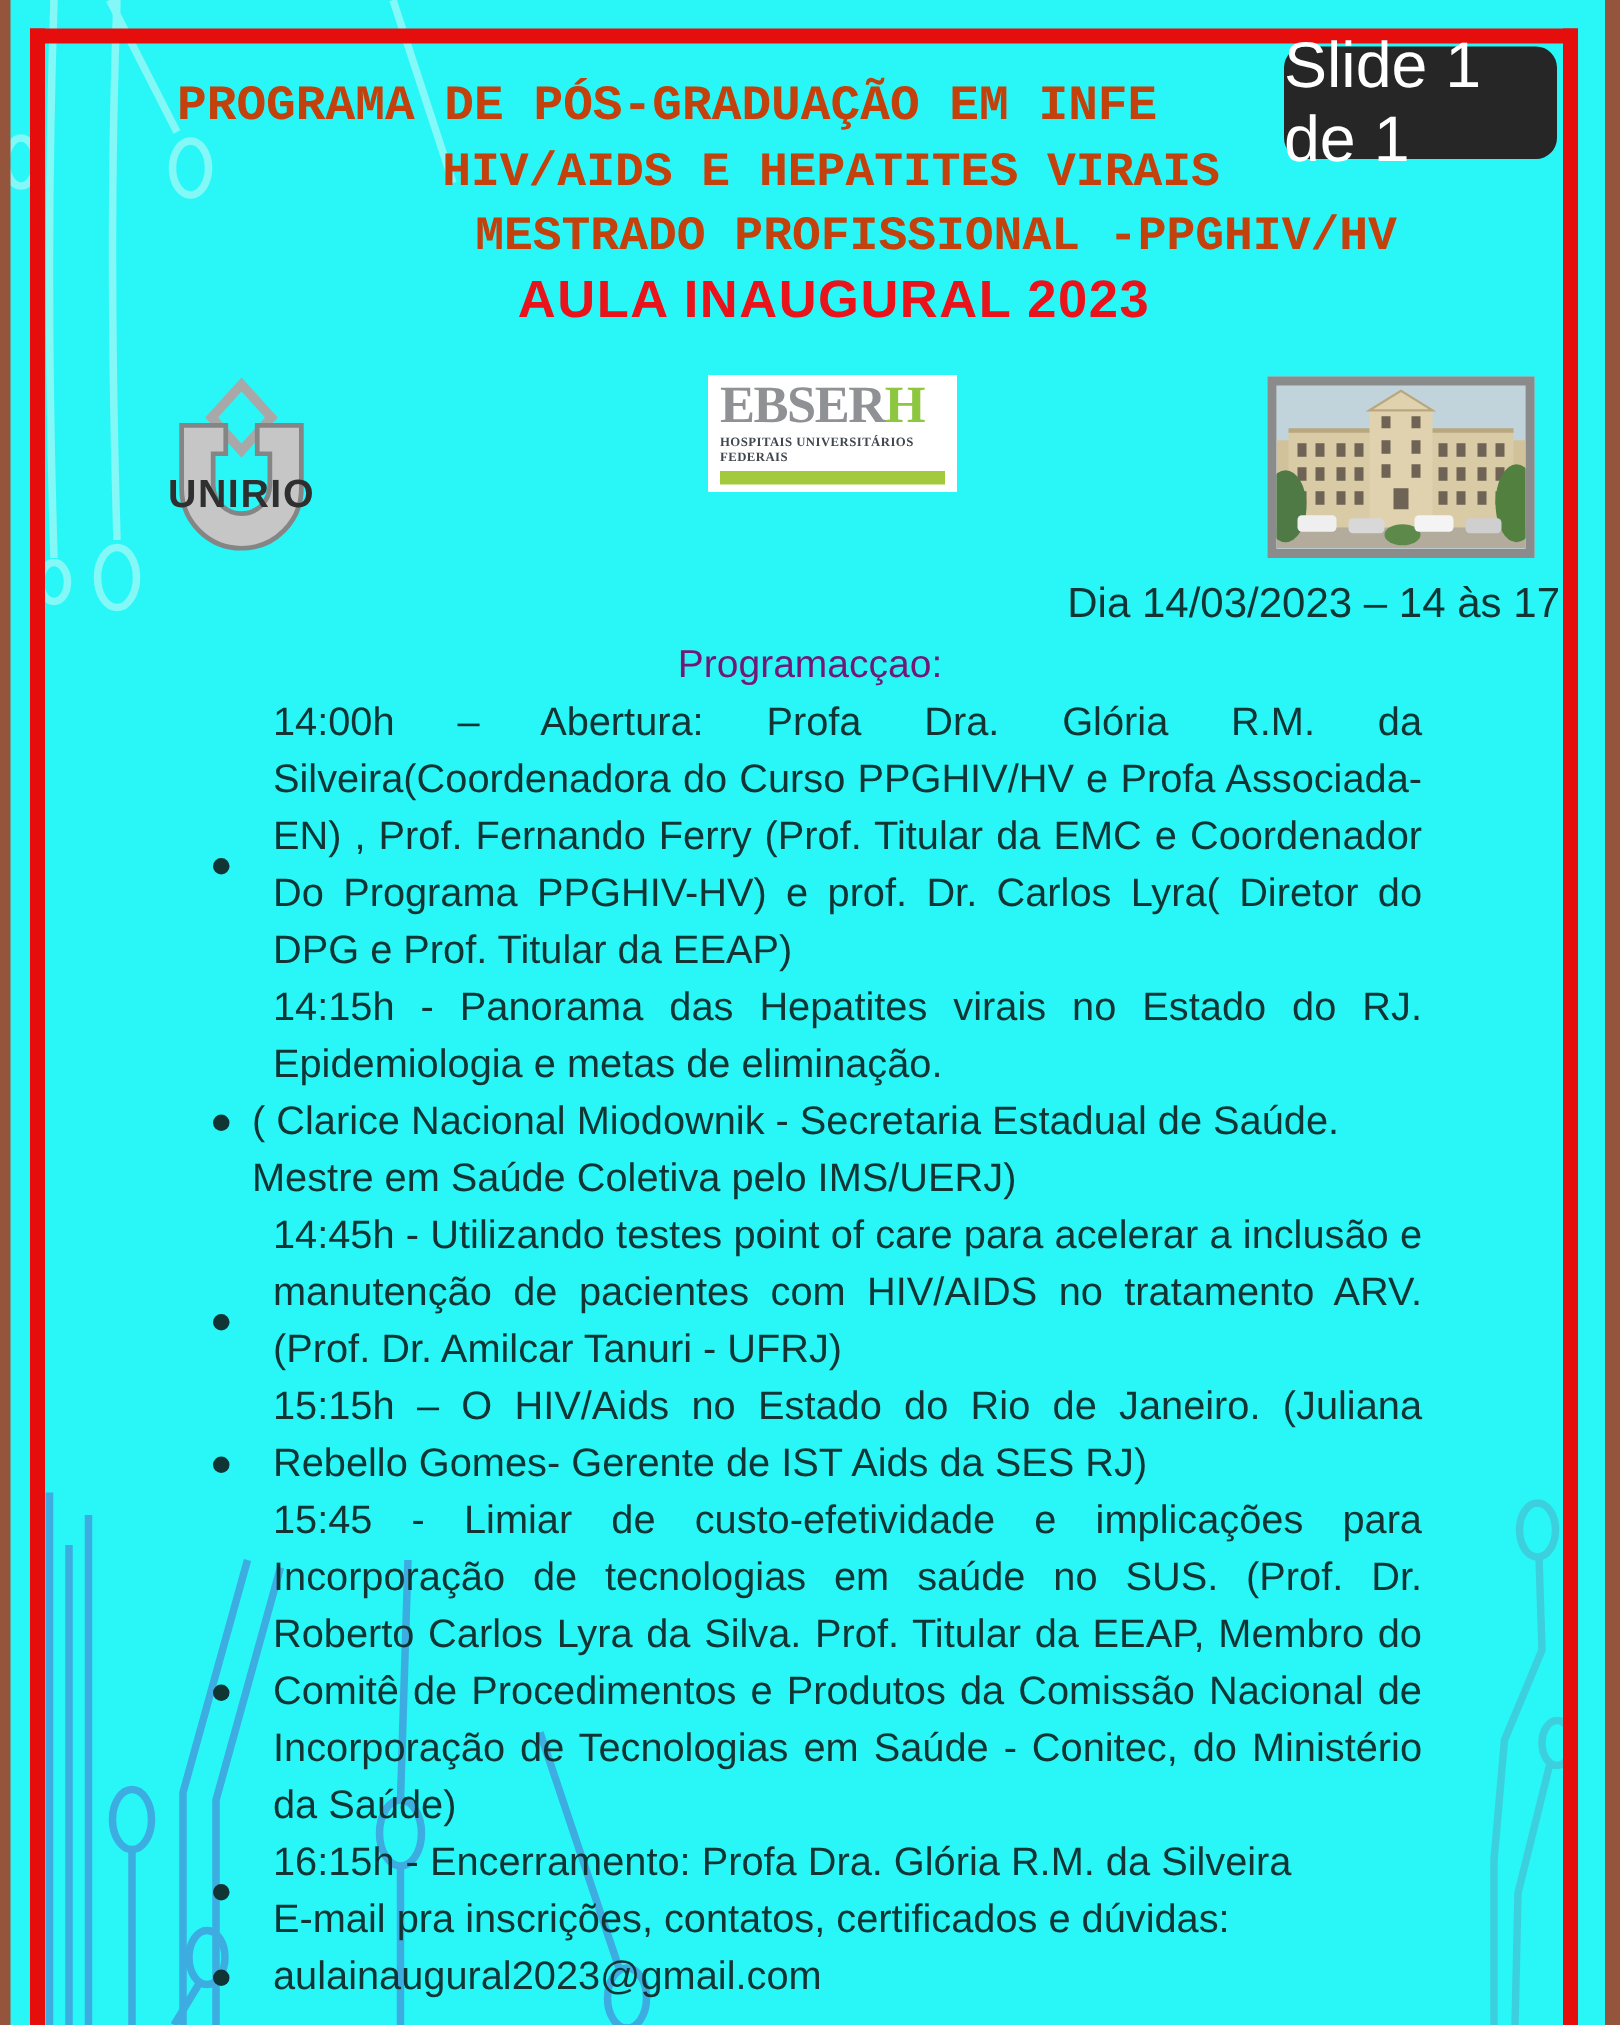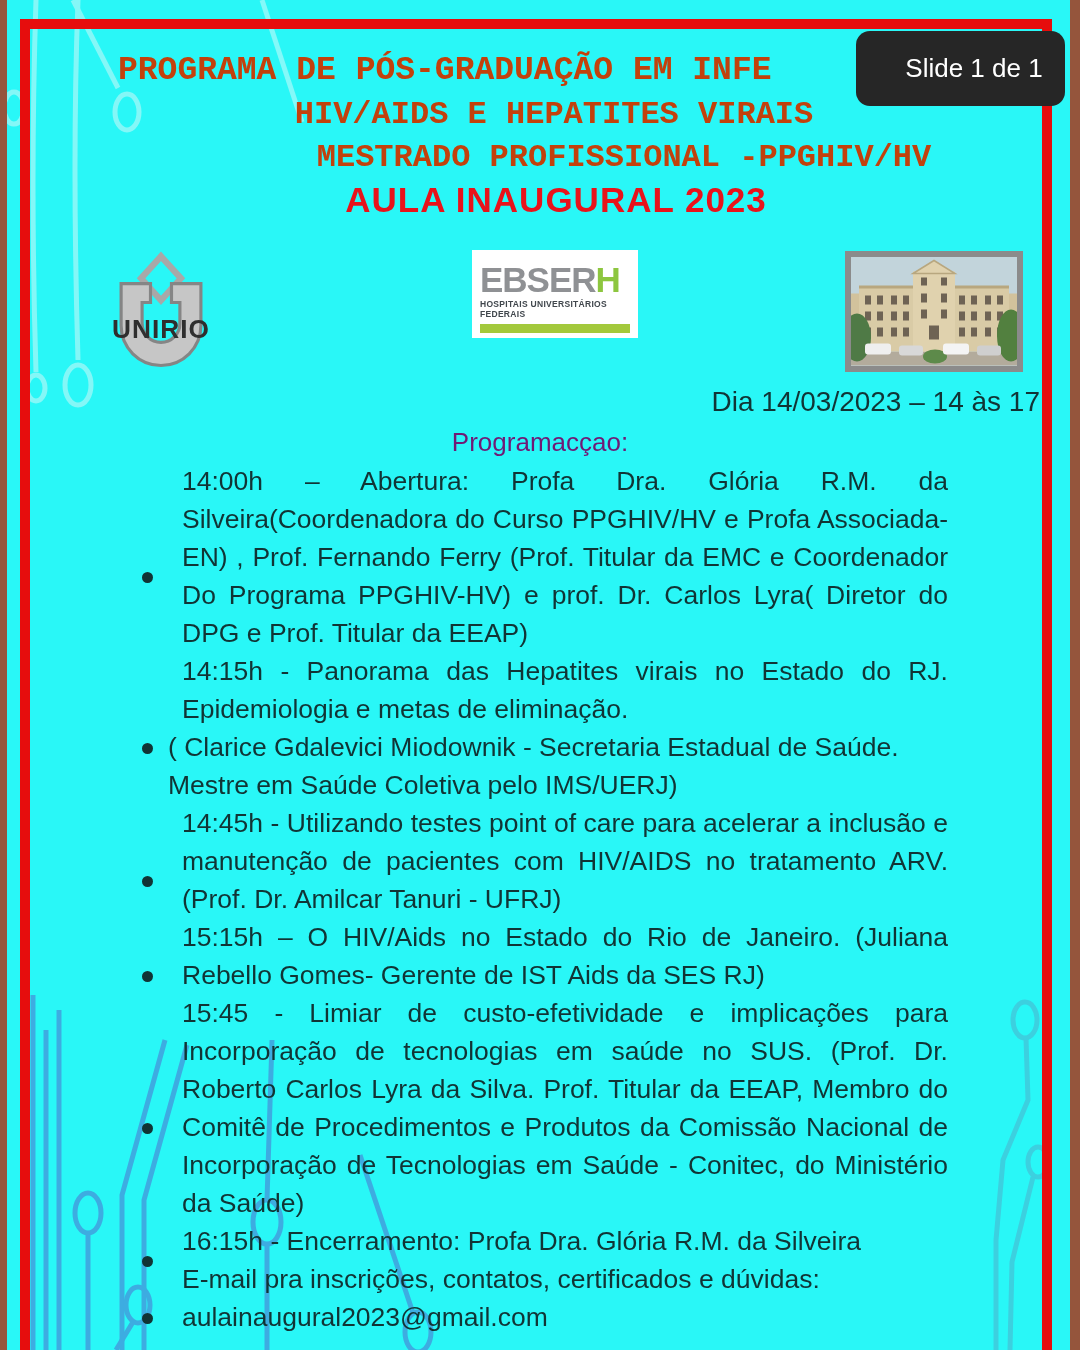--- a/index.html
+++ b/index.html
@@ -18,34 +18,34 @@
   .frame{
     position:absolute;left:20px;top:19px;width:1032px;height:1331px;
     border-left:10px solid #e60d0d;border-top:10px solid #e60d0d;border-right:10px solid #e60d0d;
     box-sizing:border-box;pointer-events:none;
   }
   
   .slide-badge{
     position:absolute;left:856px;top:31px;width:182px;height:75px;
     background:#262626;border-radius:14px;color:#ffffff;
     display:flex;align-items:center;justify-content:center;
-    font-size:26px;z-index:20;padding-left:27px;
+    font-size:43px;z-index:20;
   }
   
   .t-line{position:absolute;left:40px;width:1000px;color:#c2410c;
     font-family:Liberation Mono, monospace;font-weight:bold;text-align:center;white-space:nowrap;}
   .t1{top:52px;left:118px;width:auto;text-align:left;font-size:33px;}
   .t2{top:96px;font-size:32px;transform:translateX(14px);}
   .t3{top:139px;font-size:32px;transform:translateX(84px);}
   .t4{top:180px;font-family:"Liberation Sans",sans-serif;font-size:35px;color:#e8131b;letter-spacing:1px;transform:translateX(16px);}
   
   .unirio{position:absolute;left:98px;top:250px;}
   .ebserh{
     position:absolute;left:472px;top:250px;width:166px;background:#ffffff;
-    padding:12px 8px 5px 8px;box-sizing:border-box;text-align:left;
+    padding:2px 8px 5px 8px;box-sizing:border-box;text-align:left;font-family:Liberation Serif, serif;
   }
   .ebserh .word{font-size:35px;font-weight:bold;letter-spacing:-1px;line-height:36px;}
   .ebserh .g1{color:#8f9194;}
   .ebserh .g2{color:#8dc63f;}
   .ebserh .sub{font-size:8.5px;font-weight:bold;color:#41474d;letter-spacing:0.3px;margin-top:1px;}
   .ebserh .bar{height:9px;background:#a3c93c;margin-top:5px;}
   .photo{
     position:absolute;left:845px;top:251px;width:178px;height:121px;
     border:6px solid #8b8b8b;box-sizing:border-box;background:#c2d4db;
   }
@@ -189,21 +189,21 @@
   <div class="date-line">Dia 14/03/2023 – 14 às 17</div>
   <div class="prog-head">Programacçao:</div>
 
   <ul class="plist">
     <li>
       <span class="dot"></span>
       <div class="itext"><span>14:00h – Abertura: Profa Dra. Glória R.M. da Silveira(Coordenadora do Curso PPGHIV/HV e Profa Associada-EN) , Prof. Fernando Ferry (Prof. Titular da EMC e Coordenador Do Programa PPGHIV-HV) e prof. Dr. Carlos Lyra( Diretor do DPG e Prof. Titular da EEAP)</span><span class="note"></span></div>
     </li>
     <li>
       <span class="dot"></span>
-      <div class="itext"><span>14:15h - Panorama das Hepatites virais no Estado do RJ. Epidemiologia e metas de eliminação.</span><span class="note outdent">( Clarice Gdalevici Miodownik - Secretaria Estadual de Saúde. Mestre em Saúde Coletiva pelo IMS/UERJ)</span></div>
+      <div class="itext"><span>14:15h - Panorama das Hepatites virais no Estado do RJ. Epidemiologia e metas de eliminação.</span><span class="note outdent">( Clarice Nacional Miodownik - Secretaria Estadual de Saúde. Mestre em Saúde Coletiva pelo IMS/UERJ)</span></div>
     </li>
     <li>
       <span class="dot"></span>
       <div class="itext"><span>14:45h - Utilizando testes point of care para acelerar a inclusão e manutenção de pacientes com HIV/AIDS no tratamento ARV.(Prof. Dr. Amilcar Tanuri - UFRJ)</span><span class="note"></span></div>
     </li>
     <li>
       <span class="dot"></span>
       <div class="itext"><span>15:15h – O HIV/Aids no Estado do Rio de Janeiro. (Juliana Rebello Gomes- Gerente de IST Aids da SES RJ)</span><span class="note"></span></div>
     </li>
     <li>

